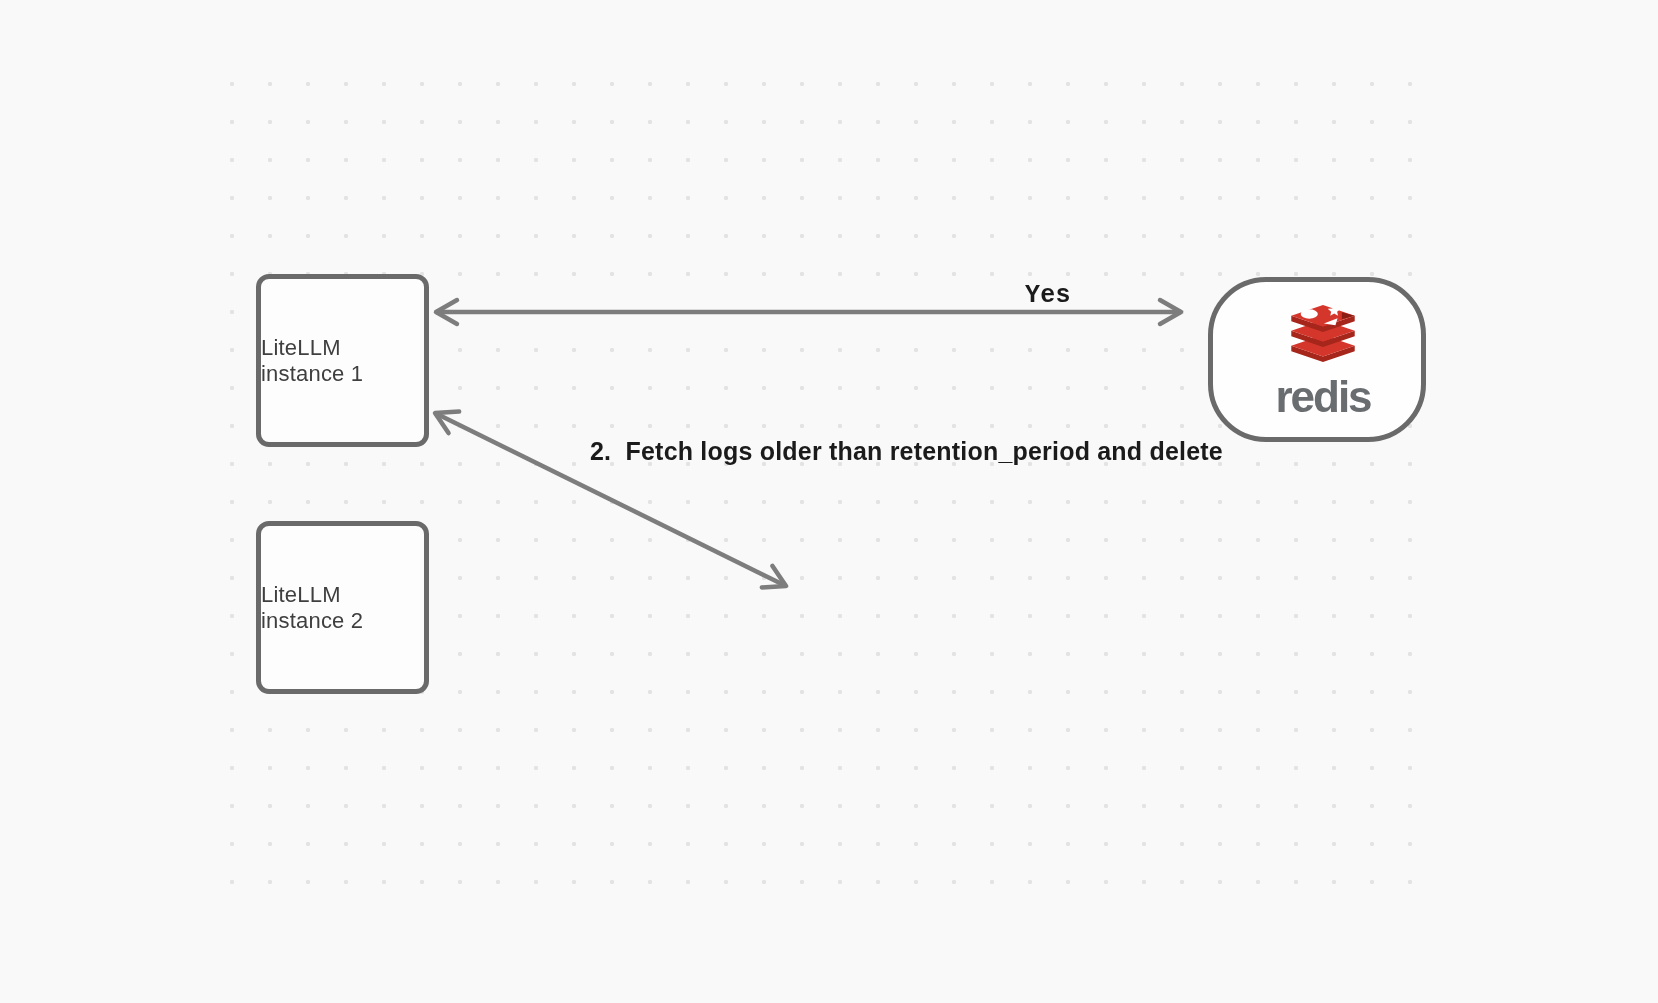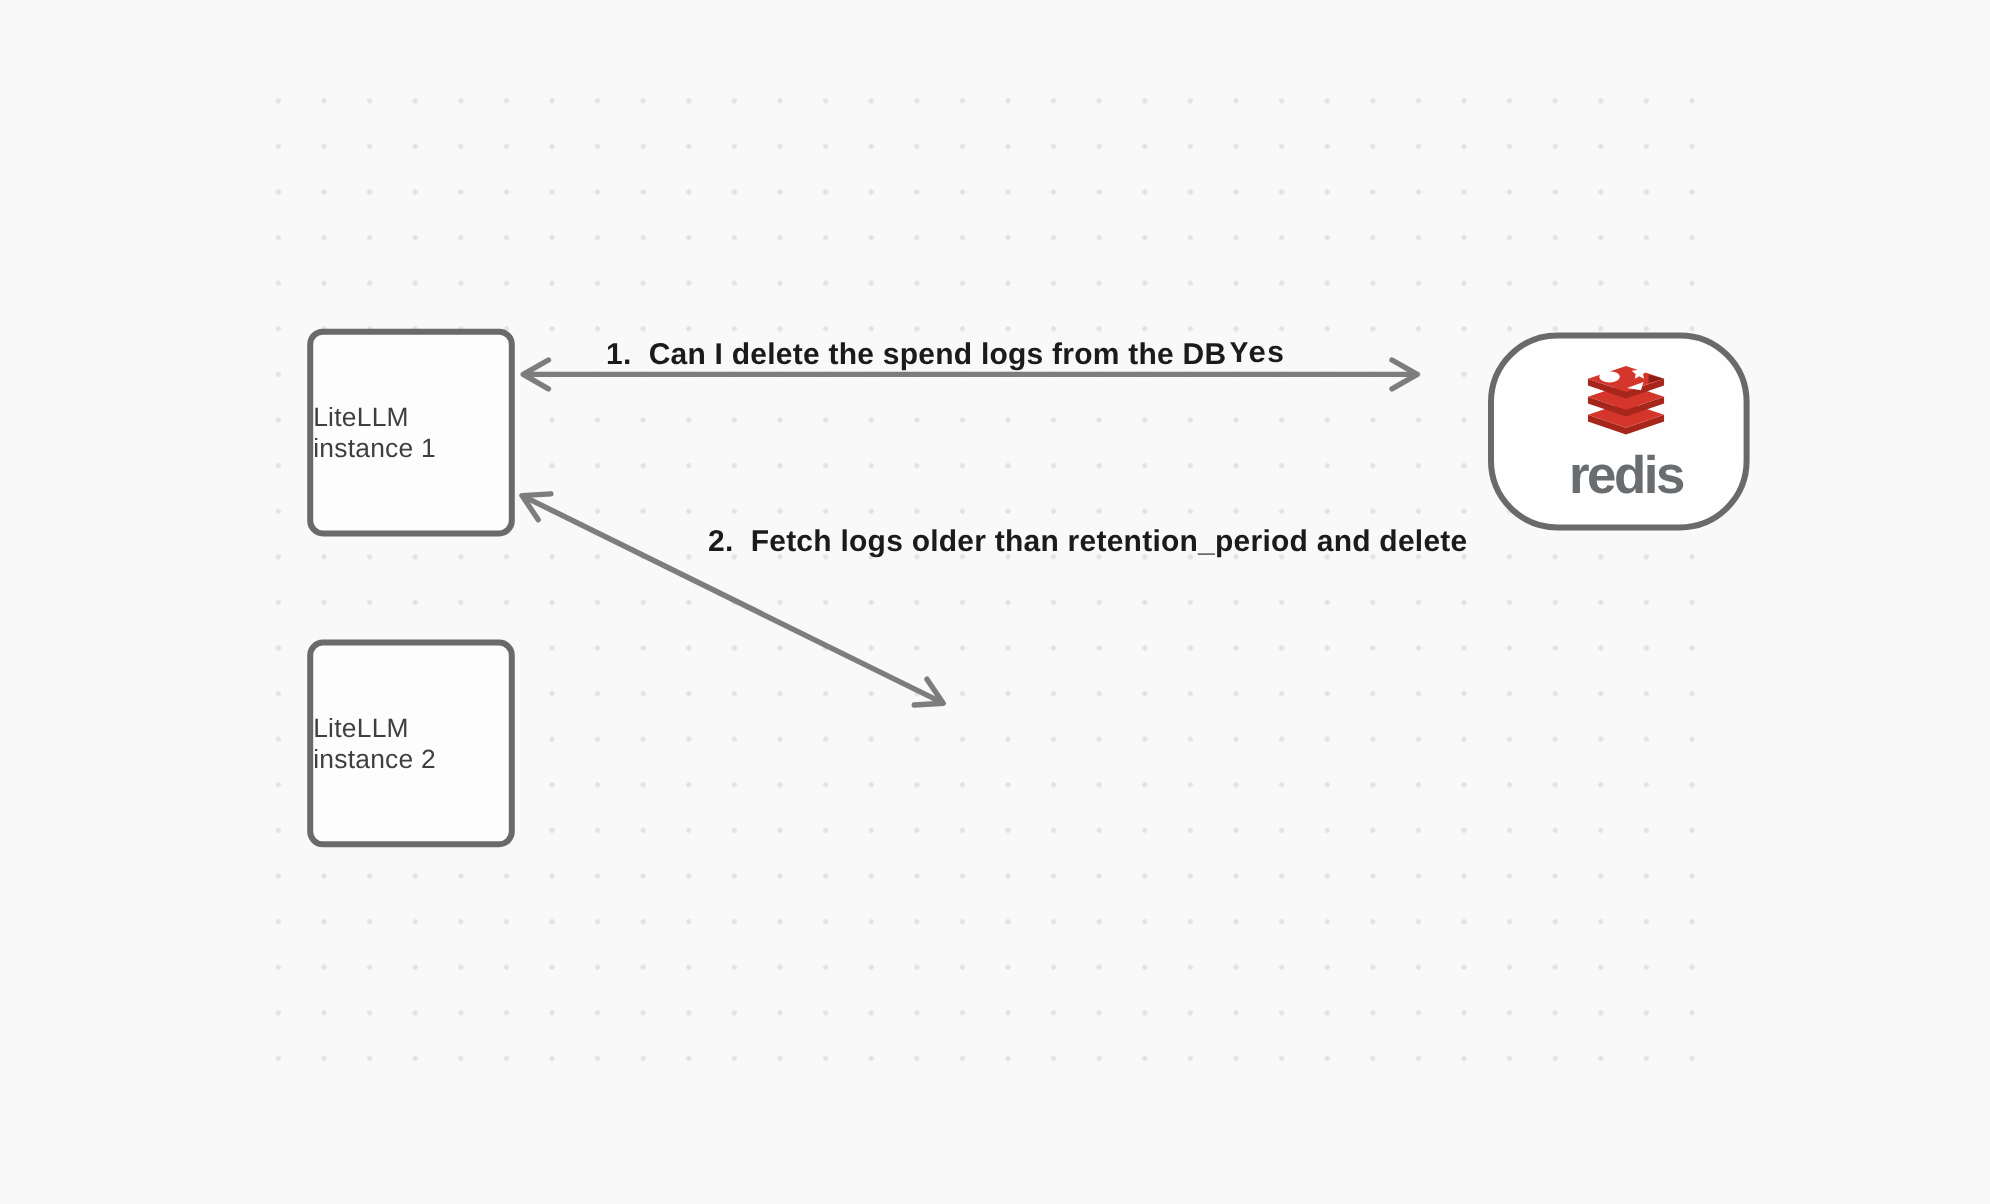--- a/index.html
+++ b/index.html
@@ -21,31 +21,31 @@
     position:absolute;left:256px;width:173px;height:173px;
     box-sizing:border-box;
     background:#fdfdfd;
     border:5px solid #6a6a6a;
     border-radius:13px;
     display:flex;align-items:center;justify-content:center;
   }
   .inst-box .lbl{
     font-size:22px;color:#3f3f3f;letter-spacing:.2px;
   }
-  #inst1{top:274px;justify-content:flex-end;} #inst2{top:533px;} #inst3{top:758px;}
+  #inst1{top:274px;justify-content:flex-end;} #inst2{top:521px;} #inst3{top:758px;}
   .edge-label{
     position:absolute;
     font-size:25px;font-weight:bold;color:#1b1b1b;
     white-space:pre;letter-spacing:.2px;
   }
   #label1{left:505px;top:281px;}
   #label1-yes{left:1025px;top:281px;font-family:Liberation Mono, monospace;}
   #label2{left:553px;top:437px;margin-left:37px;}
   .redis-node{
-    position:absolute;left:1240px;top:277px;width:218px;height:165px;
+    position:absolute;left:1208px;top:277px;width:218px;height:165px;
     box-sizing:border-box;
     background:#fefefe;
     border:5px solid #6a6a6a;
     border-radius:58px;
     display:flex;flex-direction:column;align-items:center;justify-content:center;padding-left:12px;
   }
   .redis-word{
     font-size:44px;font-weight:bold;color:#6a6d70;
     letter-spacing:-2px;line-height:34px;margin-top:3px;
   }
@@ -77,21 +77,20 @@
     <line x1="435" y1="413" x2="786" y2="586" stroke="#7d7d7d" stroke-width="4.5" marker-start="url(#ah)" marker-end="url(#ah)"></line>
   </svg>
 
   <div class="inst-box" id="inst1">
     <span class="lbl">LiteLLM instance 1</span>
   </div>
   <div class="inst-box" id="inst2">
     <span class="lbl">LiteLLM instance 2</span>
   </div>
 
-  <div class="edge-label" id="label1">1.  Can I delete the spend logs from the DB</div>
   <div class="edge-label" id="label1-yes">Yes</div>
   <div class="edge-label" id="label2">2.  Fetch logs older than retention_period and delete</div>
 
   <div class="redis-node">
     <svg viewBox="0 0 100 84" width="88" height="72">
 
       <g transform="translate(0,35)">
         <path d="M13 12.5 L13 19 L50 31.5 L87 19 L87 12.5 L50 25 Z" fill="#a6261c"></path>
         <path d="M50 0 L87 12.5 L50 25 L13 12.5 Z" fill="#d5362b"></path>
       </g>

